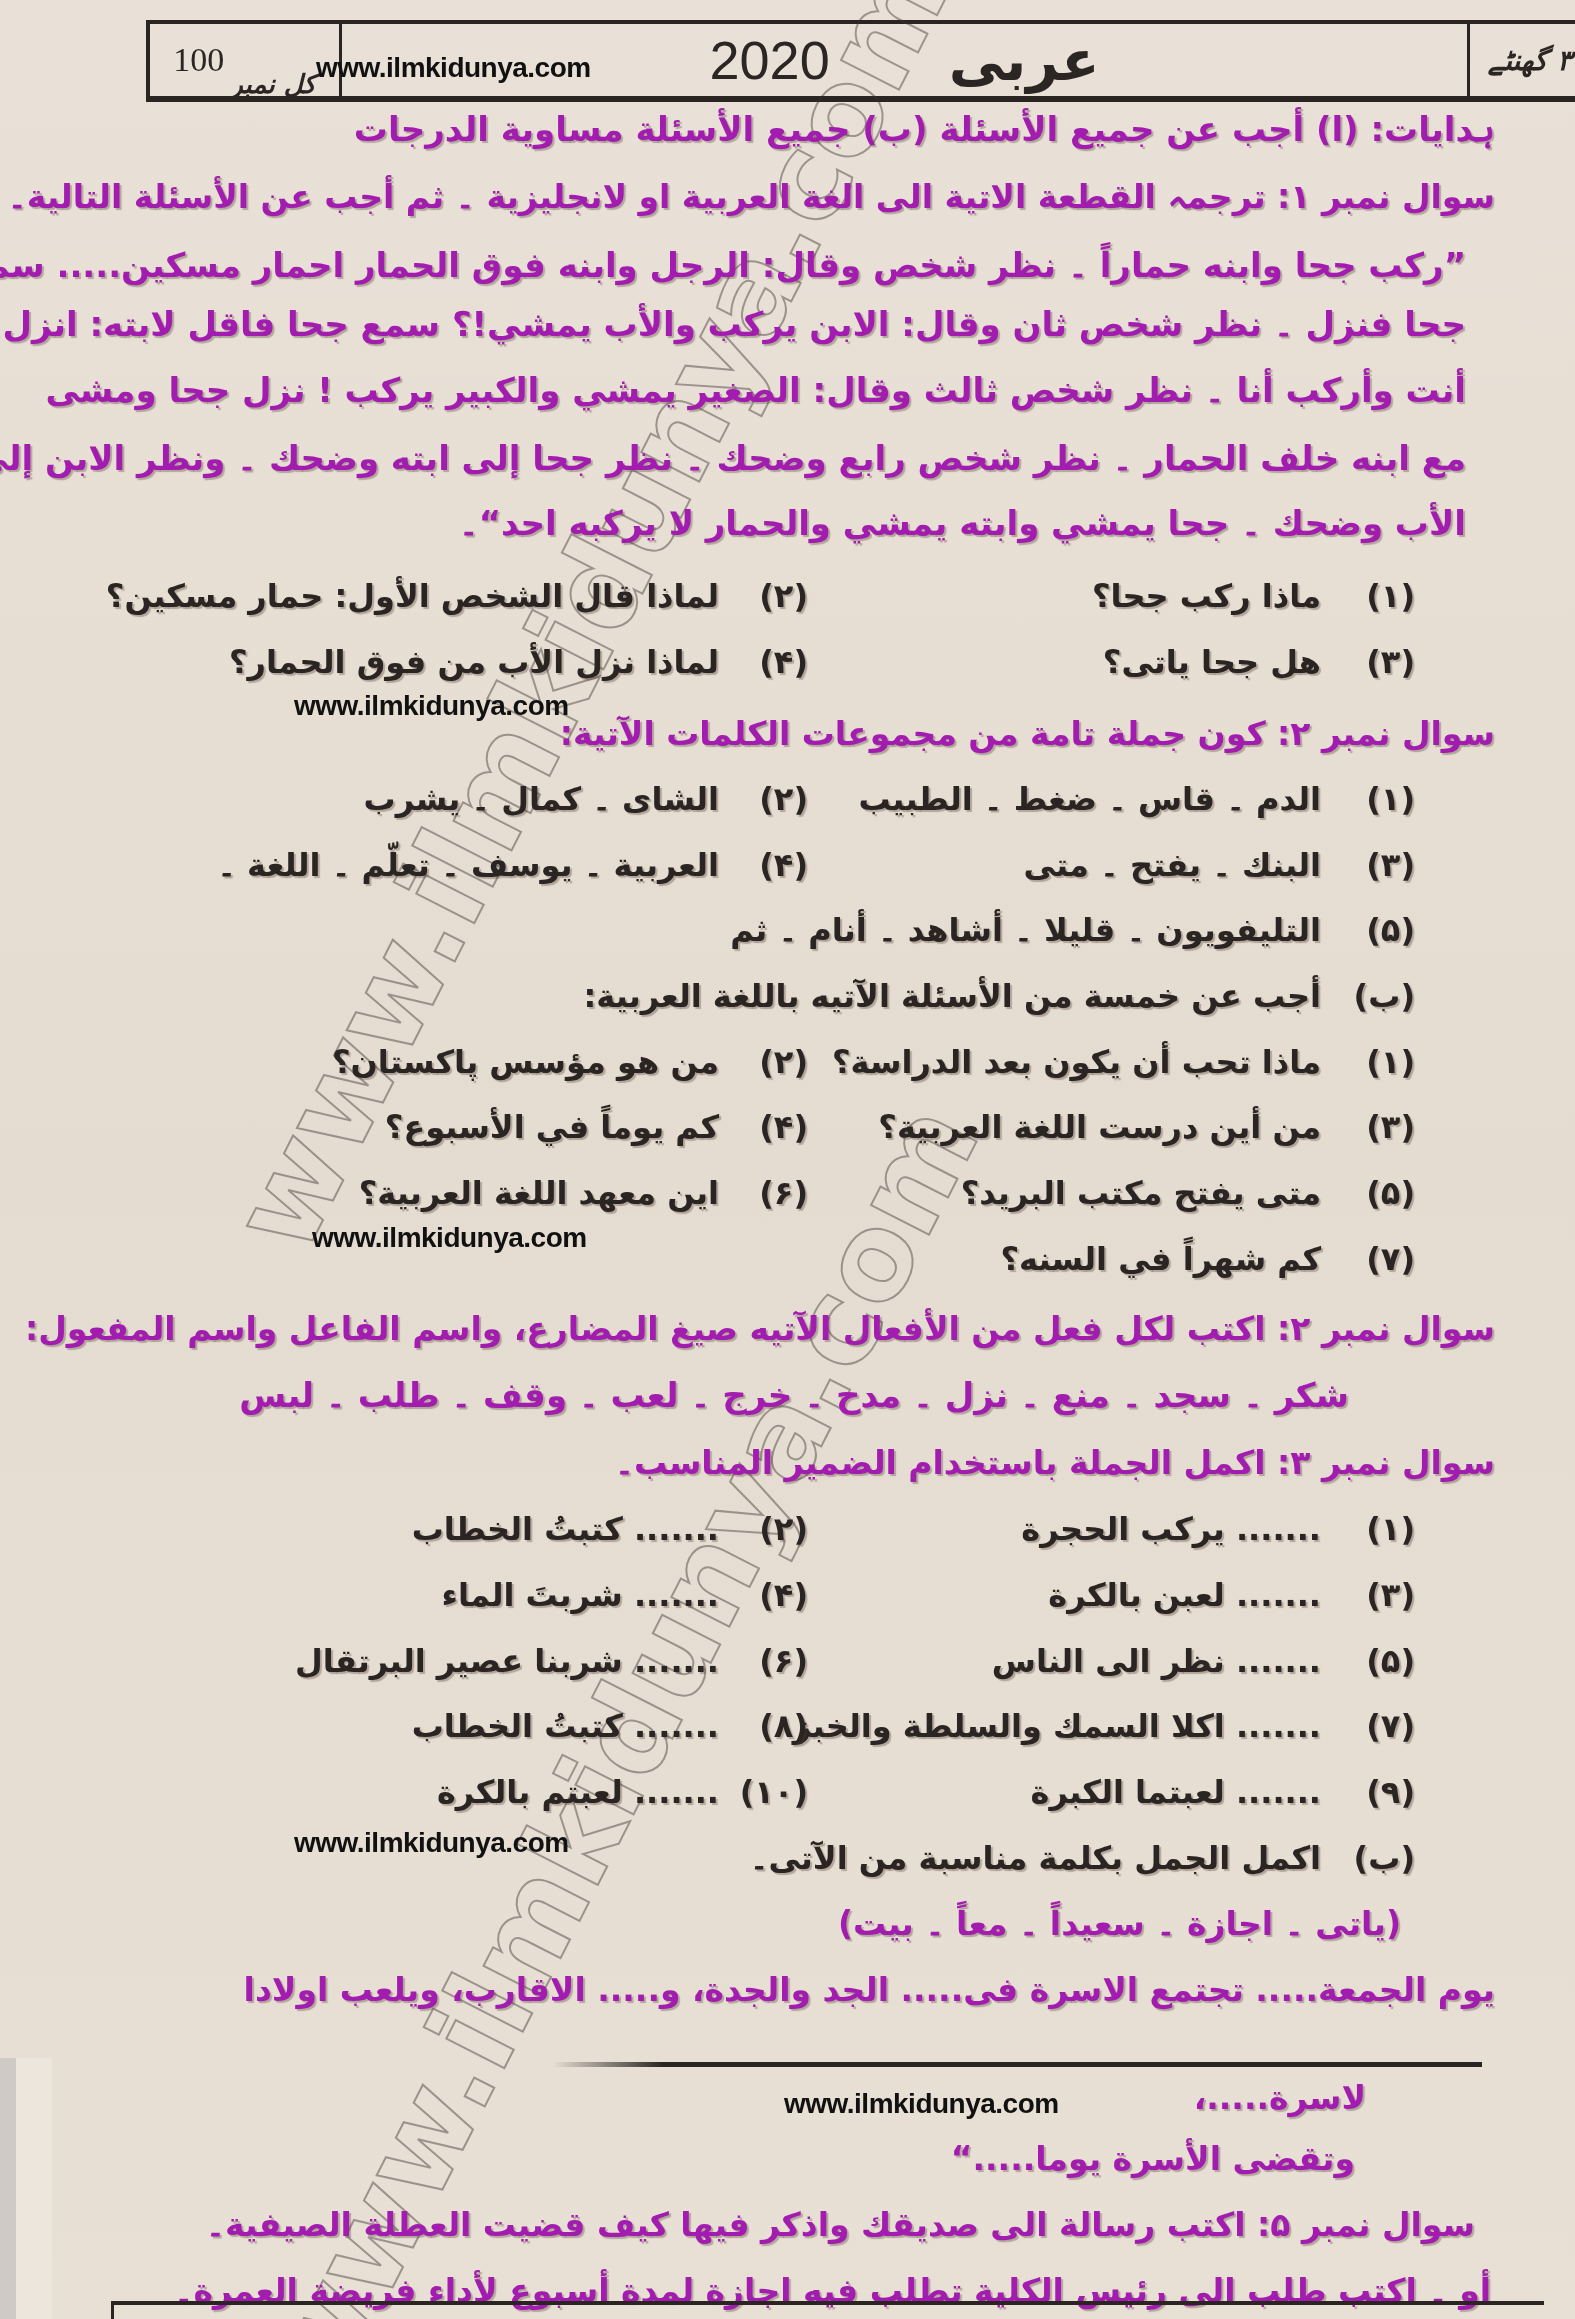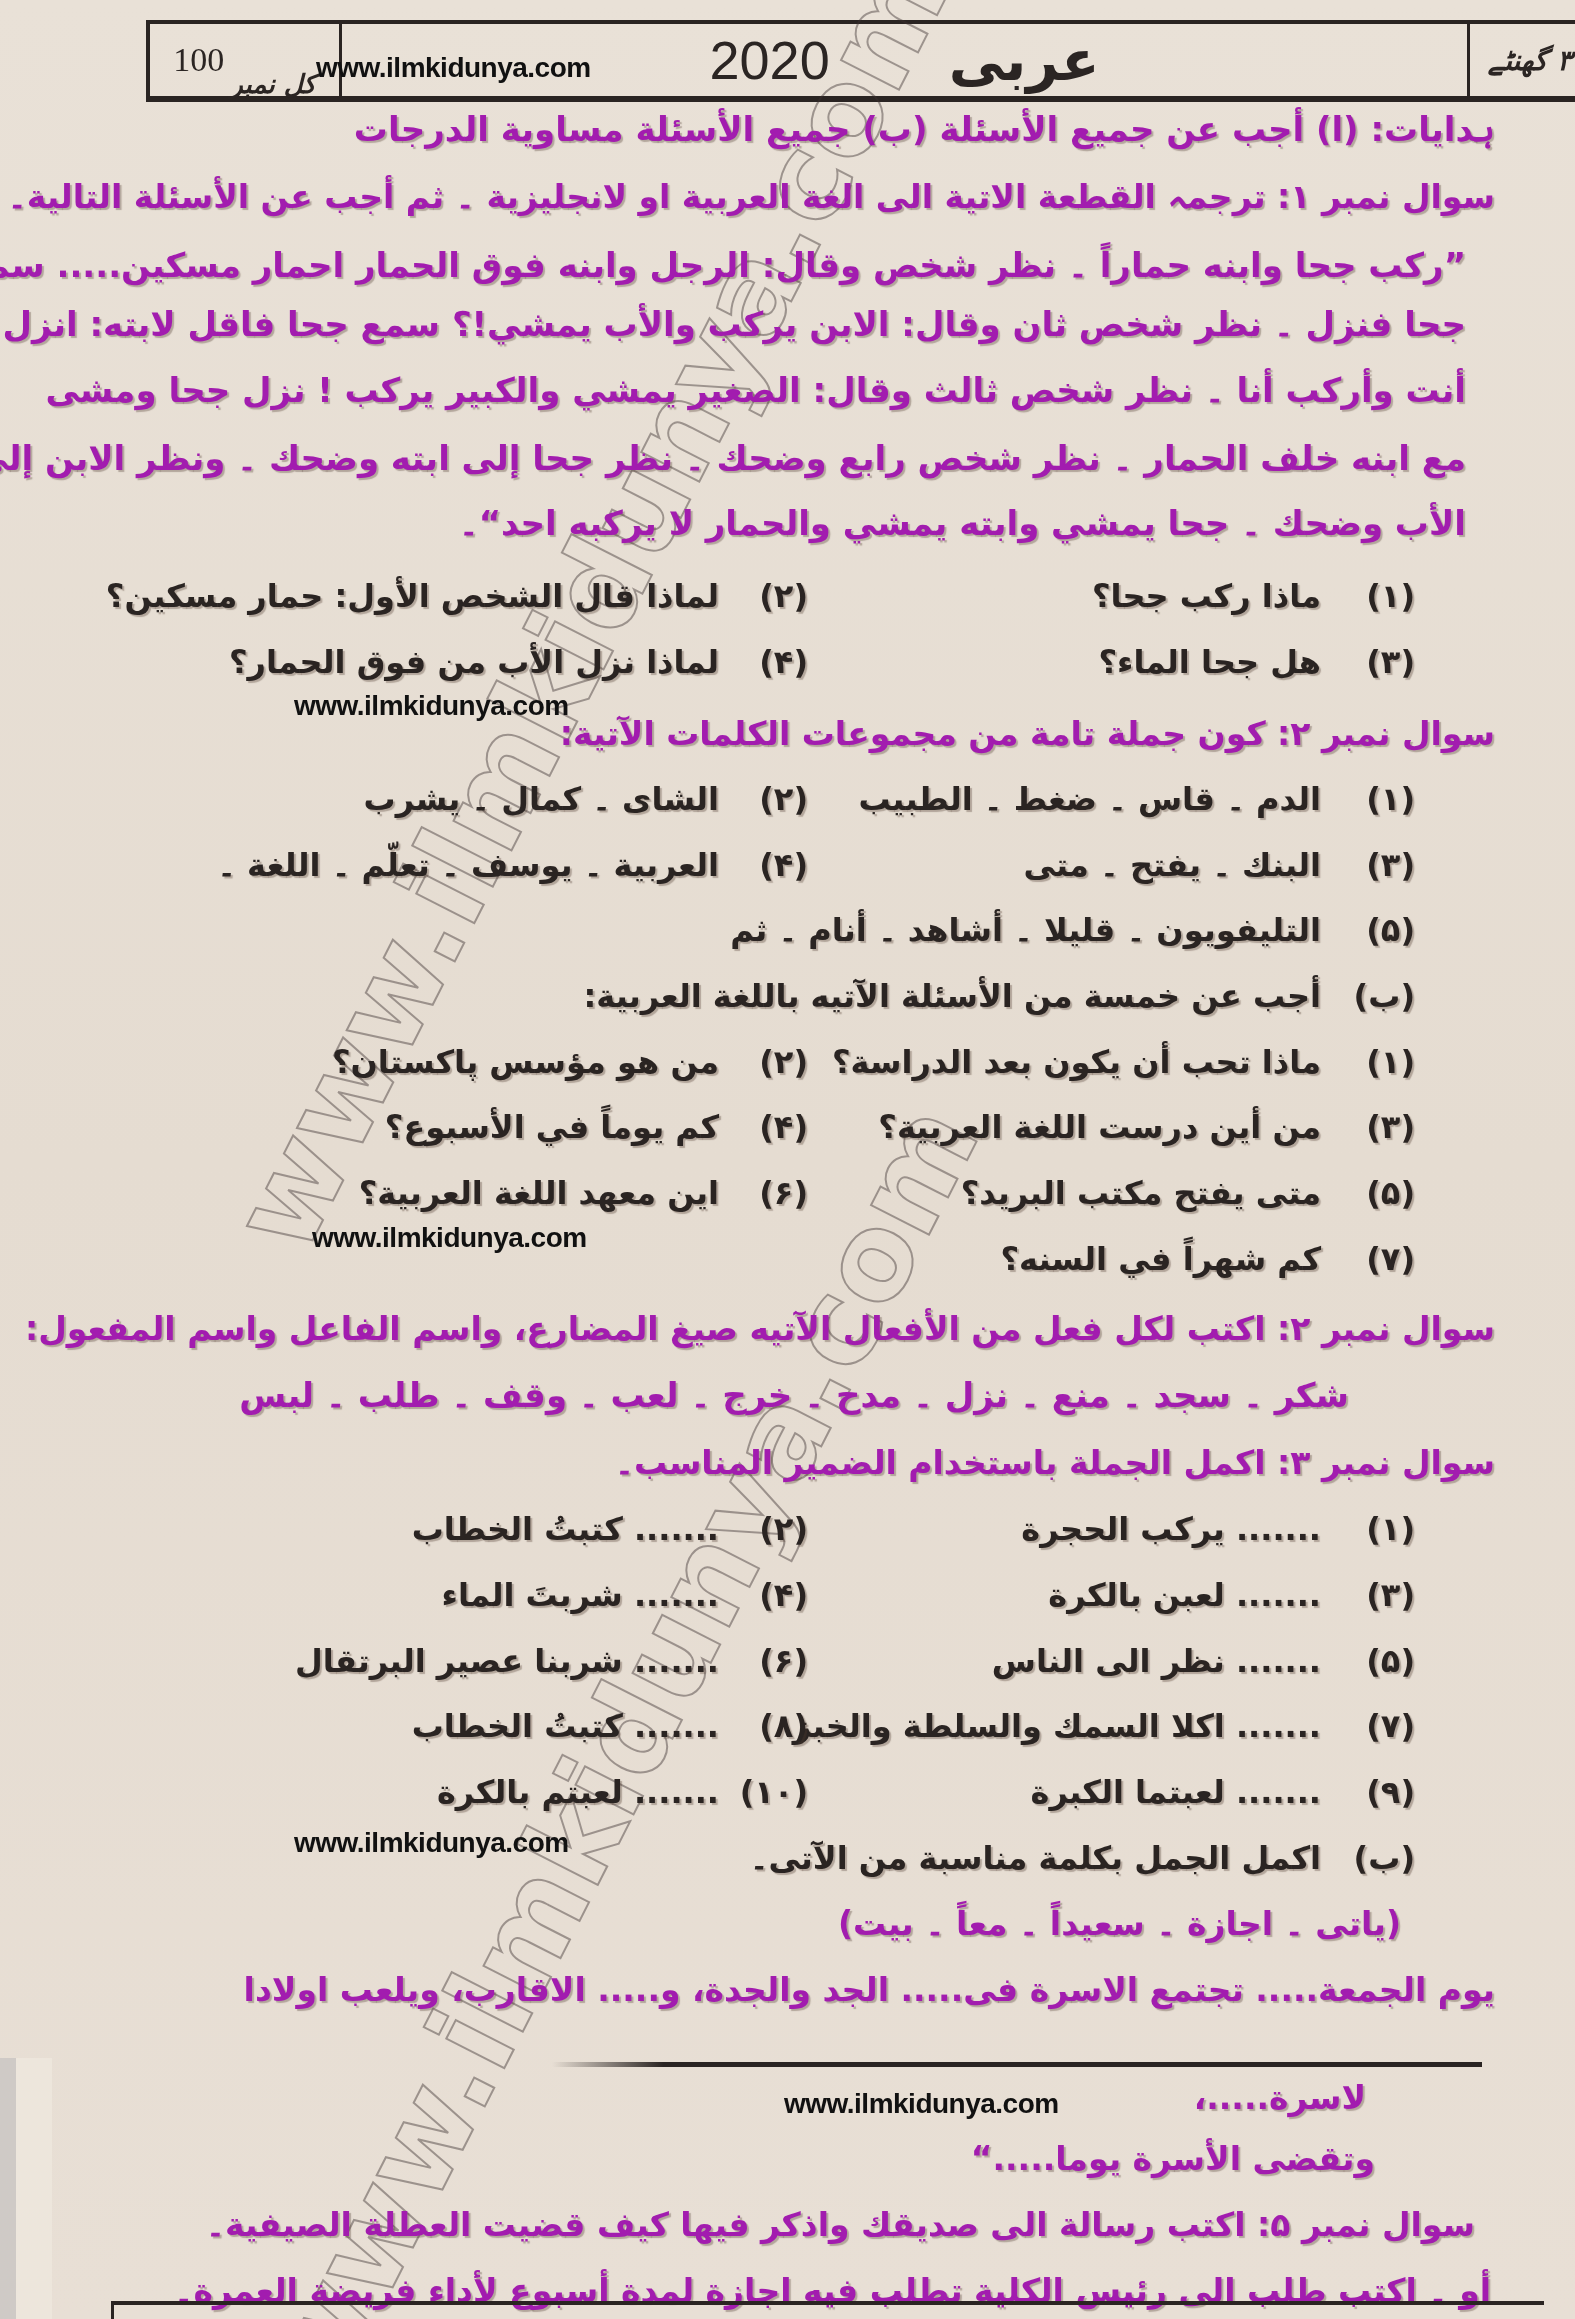--- a/index.html
+++ b/index.html
@@ -99,21 +99,21 @@
   <div class="line" style="top:503px; right:109px; font-size:34px;">الأب وضحك ۔ جحا يمشي وابته يمشي والحمار لا يركبه احد“۔</div>
 
   <div class="row" style="top:577px;">
     <span class="num1">(۱)</span>
     <span class="txt1">ماذا ركب جحا؟</span>
     <span class="num2">(۲)</span>
     <span class="txt2">لماذا قال الشخص الأول: حمار مسكين؟</span>
   </div>
   <div class="row" style="top:643px;">
     <span class="num1">(۳)</span>
-    <span class="txt1">هل جحا الماء؟</span>
+    <span class="txt1">هل جحا ياتى؟</span>
     <span class="num2">(۴)</span>
     <span class="txt2">لماذا نزل الأب من فوق الحمار؟</span>
   </div>
 
   <div class="line" style="top:714px;">سوال نمبر ۲: كون جملة تامة من مجموعات الكلمات الآتية:</div>
   <div class="row" style="top:780px;">
     <span class="num1">(۱)</span>
     <span class="txt1">الدم ۔ قاس ۔ ضغط ۔ الطبيب</span>
     <span class="num2">(۲)</span>
     <span class="txt2">الشاى ۔ كمال ۔ يشرب</span>
@@ -191,21 +191,21 @@
     <span class="txt2">....... لعبتم بالكرة</span>
   </div>
 
   <div class="row" style="top:1839px;">
     <span class="num1">(ب)</span>
     <span class="txt1">اكمل الجمل بكلمة مناسبة من الآتى۔</span>
   </div>
   <div class="line" style="top:1904px; right:174px;">(ياتى ۔  اجازة ۔  سعيداً ۔ معاً ۔   بيت)</div>
   <div class="line" style="top:1970px; right:80px;">يوم الجمعة..... تجتمع الاسرة فى..... الجد والجدة، و..... الاقارب، ويلعب اولادا</div>
   <div class="line" style="top:2078px; right:209px;">لاسرة.....،</div>
-  <div class="line" style="top:2139px; right:200px;">وتقضى الأسرة يوما.....“</div>
+  <div class="line" style="top:2139px; right:220px;">وتقضى الأسرة يوما.....“</div>
 
   <div class="line" style="top:2205px; right:100px;margin-left:20px;">سوال نمبر ۵: اكتب رسالة الى صديقك واذكر فيها كيف قضيت العطلة الصيفية۔</div>
   <div class="line" style="top:2261px; right:84px;margin-top:10px;">أو ۔ اكتب طلب الى رئيس الكلية تطلب فيه اجازة لمدة أسبوع لأداء فريضة العمرة۔</div>
 </div>
 
 <div class="rule"></div>
 <div class="bottom-box"></div>
 
 <div class="watermark-link" style="left:316px; top:52px;">www.ilmkidunya.com</div>
 <div class="watermark-link" style="left:294px; top:690px;">www.ilmkidunya.com</div>

